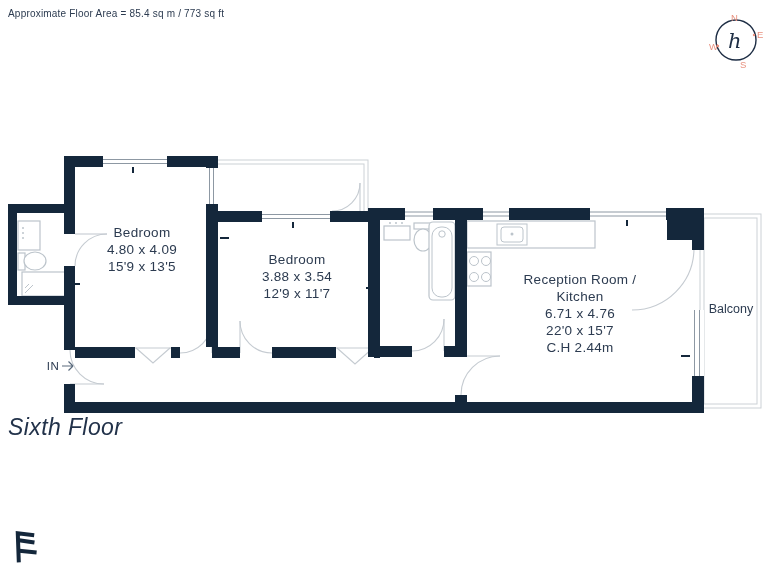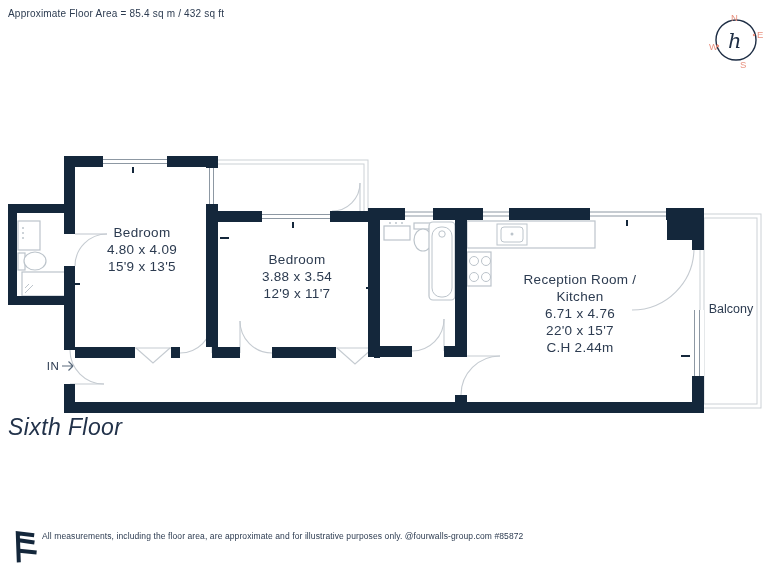--- a/index.html
+++ b/index.html
@@ -17,21 +17,21 @@
   .wall{fill:#14273b;}
   .fix{stroke:#bcc4cb;stroke-width:1.2;fill:#ffffff;}
   .fixline{stroke:#bcc4cb;stroke-width:1;fill:none;}
   .door{stroke:#c5cbd1;stroke-width:1.1;fill:none;}
   .outline{stroke:#ccd1d6;stroke-width:1;fill:none;}
   .winline{stroke:#8d98a3;stroke-width:1;}
 </style>
 </head>
 <body>
 
-<div class="abs" id="floor-area-label">Approximate Floor Area = 85.4 sq m / 432 sq ft</div>
+<div class="abs" id="floor-area-label">Approximate Floor Area = 85.4 sq m / 773 sq ft</div>
 
 <svg class="abs" style="left:0;top:0" width="768" height="576" viewBox="0 0 768 576">
 
   <g>
     <circle cx="736" cy="40" r="20" fill="none" stroke="#1d2d44" stroke-width="1.4"></circle>
     <text x="731" y="21" class="compass-letter">N</text>
     <text x="757" y="38" class="compass-letter">E</text>
     <text x="709" y="50" class="compass-letter">W</text>
     <text x="740" y="68" class="compass-letter">S</text>
     <circle cx="754" cy="35" r="1.2" fill="#e8917f"></circle>
@@ -234,14 +234,13 @@
   <g stroke="#14273b" stroke-width="4" fill="none" transform="translate(10,528) rotate(-18 14 18)">
     <path d="M4 32 L12 4 L27 11"></path>
     <path d="M8 21 L24 28"></path>
     <path d="M11 11 L25 18"></path>
   </g>
 </svg>
 
 <div class="abs" id="floor-title">Sixth Floor</div>
 
 <div class="abs" id="footer">
-  <div>All measurements, including the floor area, are approximate and for illustrative purposes only. @fourwalls-group.com #85872</div>
 </div>
 
 </body></html>

